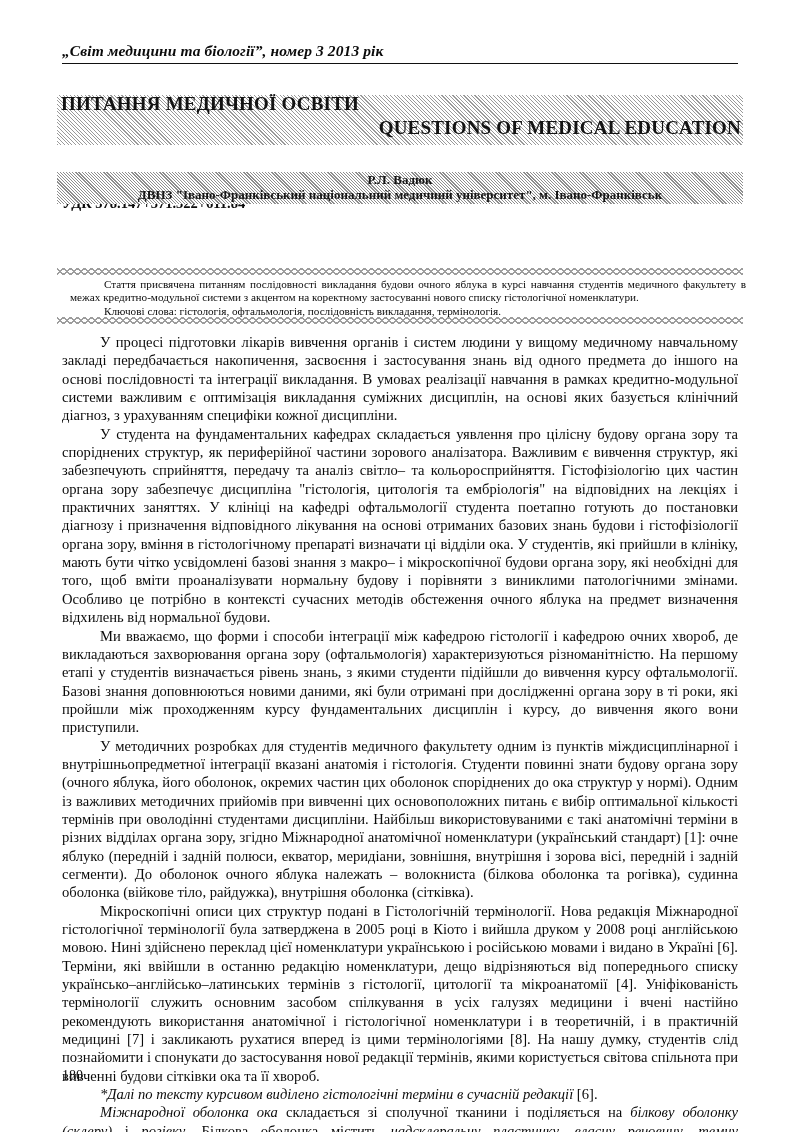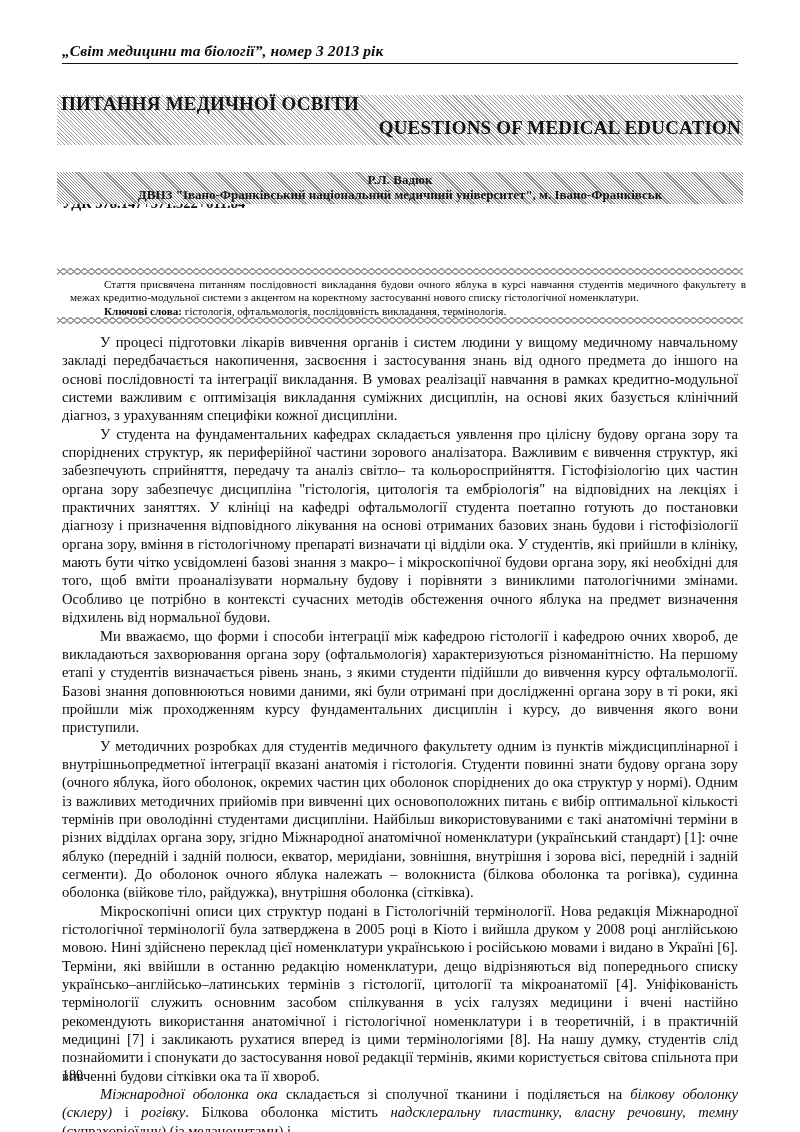--- a/index.html
+++ b/index.html
@@ -162,21 +162,21 @@
     left: 62px;
     top: 278px;
     width: 676px;
     font-size: 11.2px;
     line-height: 13.2px;
     text-align: justify;
     margin-left: 8px;
   }
   .abstract p { margin: 0; text-indent: 34px; }
   .abstract .kw { margin-top: 1px; text-indent: 34px; }
-  .abstract .kw b { font-weight: bold; }
+  .abstract .kw b { font-weight: normal; }
 
   
   .body-text {
     position: absolute;
     left: 62px;
     top: 333px;
     width: 676px;
     font-size: 14.6px;
     line-height: 18.35px;
     text-align: justify;
@@ -228,19 +228,20 @@
     <p class="kw"><b>Ключові слова:</b> <span>гістологія, офтальмологія, послідовність викладання, термінологія.</span></p>
   </div>
   <div class="wave-rule wave-bottom"></div>
 
   <div class="body-text">
     <p>У процесі підготовки лікарів вивчення органів і систем людини у вищому медичному навчальному закладі передбачається накопичення, засвоєння і застосування знань від одного предмета до іншого на основі послідовності та інтеграції викладання. В умовах реалізації навчання в рамках кредитно-модульної системи важливим є оптимізація викладання суміжних дисциплін, на основі яких базується клінічний діагноз, з урахуванням специфіки кожної дисципліни.</p>
     <p>У студента на фундаментальних кафедрах складається уявлення про цілісну будову органа зору та споріднених структур, як периферійної частини зорового аналізатора. Важливим є вивчення структур, які забезпечують сприйняття, передачу та аналіз світло– та кольоросприйняття. Гістофізіологію цих частин органа зору забезпечує дисципліна "гістологія, цитологія та ембріологія" на відповідних на лекціях і практичних заняттях. У клініці на кафедрі офтальмології студента поетапно готують до постановки діагнозу і призначення відповідного лікування на основі отриманих базових знань будови і гістофізіології органа зору, вміння в гістологічному препараті визначати ці відділи ока. У студентів, які прийшли в клініку, мають бути чітко усвідомлені базові знання з макро– і мікроскопічної будови органа зору, які необхідні для того, щоб вміти проаналізувати нормальну будову і порівняти з виниклими патологічними змінами. Особливо це потрібно в контексті сучасних методів обстеження очного яблука на предмет визначення відхилень від нормальної будови.</p>
     <p>Ми вважаємо, що форми і способи інтеграції між кафедрою гістології і кафедрою очних хвороб, де викладаються захворювання органа зору (офтальмологія) характеризуються різноманітністю. На першому етапі у студентів визначається рівень знань, з якими студенти підійшли до вивчення курсу офтальмології. Базові знання доповнюються новими даними, які були отримані при дослідженні органа зору в ті роки, які пройшли між проходженням курсу фундаментальних дисциплін і курсу, до вивчення якого вони приступили.</p>
     <p>У методичних розробках для студентів медичного факультету одним із пунктів міждисциплінарної і внутрішньопредметної інтеграції вказані анатомія і гістологія. Студенти повинні знати будову органа зору (очного яблука, його оболонок, окремих частин цих оболонок споріднених до ока структур у нормі). Одним із важливих методичних прийомів при вивченні цих основоположних питань є вибір оптимальної кількості термінів при оволодінні студентами дисципліни. Найбільш використовуваними є такі анатомічні терміни в різних відділах органа зору, згідно Міжнародної анатомічної номенклатури (український стандарт) [1]: очне яблуко (передній і задній полюси, екватор, меридіани, зовнішня, внутрішня і зорова вісі, передній і задній сегменти). До оболонок очного яблука належать – волокниста (білкова оболонка та рогівка), судинна оболонка (війкове тіло, райдужка), внутрішня оболонка (сітківка).</p>
     <p>Мікроскопічні описи цих структур подані в Гістологічній термінології. Нова редакція Міжнародної гістологічної термінології була затверджена в 2005 році в Кіото і вийшла друком у 2008 році англійською мовою. Нині здійснено переклад цієї номенклатури українською і російською мовами і видано в Україні [6]. Терміни, які ввійшли в останню редакцію номенклатури, дещо відрізняються від попереднього списку українсько–англійсько–латинських термінів з гістології, цитології та мікроанатомії [4]. Уніфікованість термінології служить основним засобом спілкування в усіх галузях медицини і вчені настійно рекомендують використання анатомічної і гістологічної номенклатури і в теоретичній, і в практичній медицині [7] і закликають рухатися вперед із цими термінологіями [8]. На нашу думку, студентів слід познайомити і спонукати до застосування нової редакції термінів, якими користується світова спільнота при вивченні будови сітківки ока та її хвороб.</p>
+    <p class="note"><i>*Далі по тексту курсивом виділено гістологічні терміни в сучасній редакції</i><span> [6].</span></p>
     <p><i>Міжнародної оболонка ока</i><span> складається зі сполучної тканини і поділяється на </span><i>білкову оболонку (склеру)</i><span> і </span><i>рогівку</i><span>. Білкова оболонка містить </span><i>надсклеральну пластинку, власну речовину, темну</i><span> (супрахоріоїдну) (із меланоцитами) і </span></p>
 
   </div>
 
   <div class="page-number">180</div>
 
 </div>
 
 </body></html>

